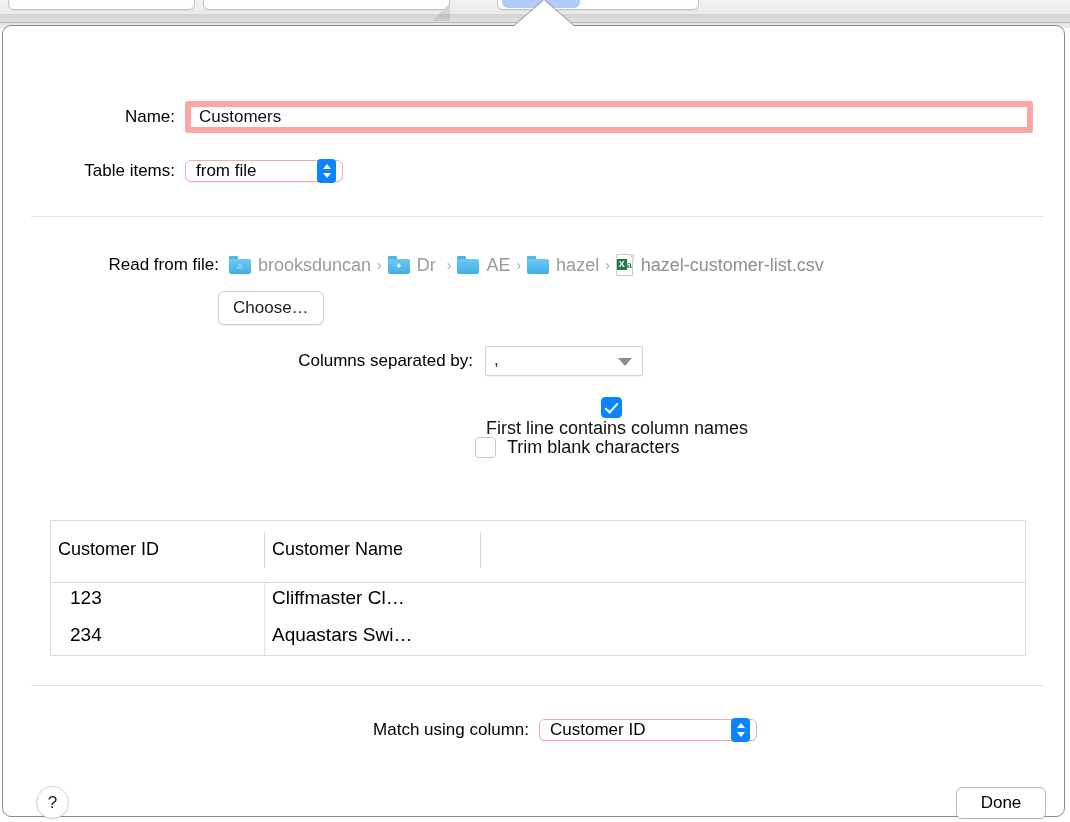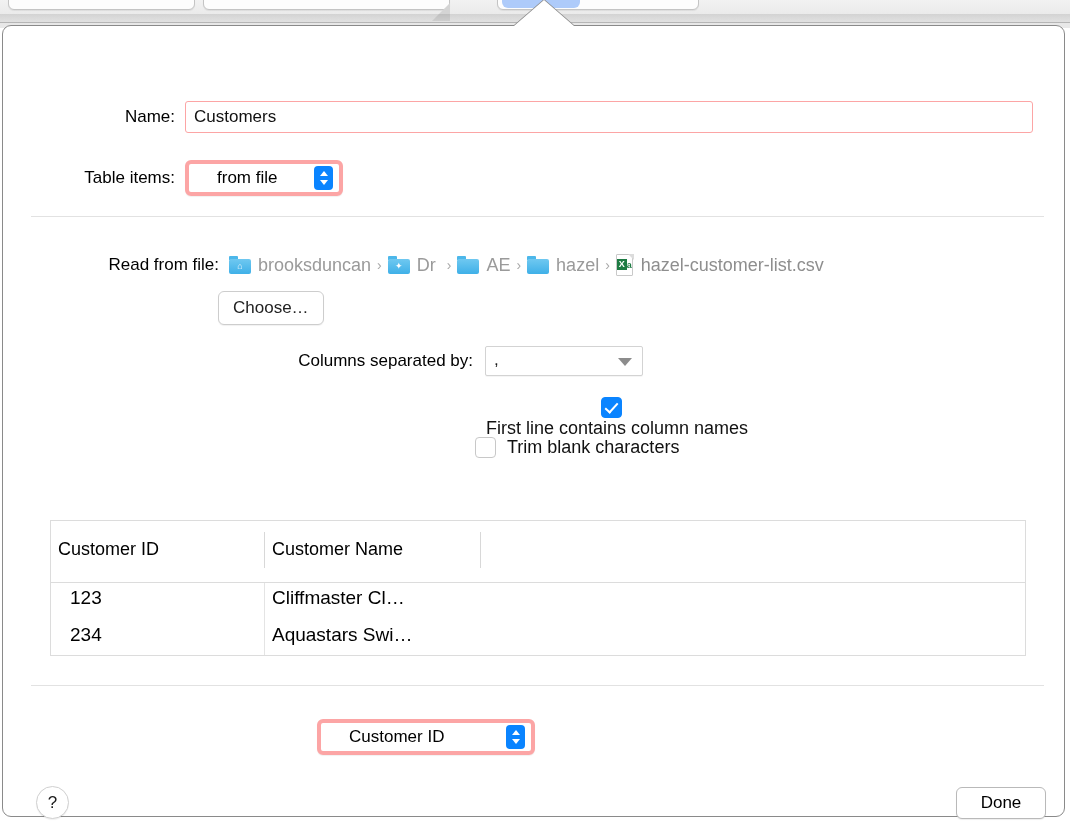--- a/index.html
+++ b/index.html
@@ -104,44 +104,44 @@
   }
 
   
   #name-row { left: 88px; top: 75px; }
   #name-label { width: 84px; }
   #name-input {
     margin-left: 10px;
     width: 848px;
     height: 32px;
     box-sizing: border-box;
-    border: 1px solid #fca5a5;
+    border: 6px solid #fca5a5;
     border-radius: 3px;
     background: #ffffff;
     font-family: "Liberation Sans", sans-serif;
     font-size: 17px;
     color: #111;
     padding: 0 8px;
     outline: none;
   }
 
   
   #tableitems-row { left: 32px; top: 134px; }
   #tableitems-label { width: 140px; }
   .popup-button {
     margin-left: 10px;
-    height: 36px;
+    height: 22px;
     box-sizing: border-box;
     display: inline-flex;
     align-items: center;
     background: #ffffff;
-    border: 4px solid #fca5a5;
+    border: 1px solid #fca5a5;
     border-radius: 6px;
     box-shadow: 0 1px 1px rgba(0,0,0,.06);
-    padding: 0 6px 0 28px;
+    padding: 0 6px 0 10px;
     font-size: 17px;
     color: #000;
     white-space: nowrap;
   }
   .popup-button .pb-text { flex: 1 1 auto; }
   .popup-chevrons {
     flex: 0 0 auto;
     width: 19px; height: 24px;
     margin-left: 12px;
     background: #0a84ff;
@@ -595,20 +595,21 @@
       <div class="trow">
         <span class="cell c0">234</span>
         <span class="cell c1">Aquastars Swi…</span>
       </div>
     </div>
   </div>
 
   <div class="separator" id="sep-bottom"></div>
 
   <div class="row" id="match-row">
+    <div class="field-label" id="match-label">Match using column:</div>
     <div class="popup-button" id="match-popup">
       <span class="pb-text">Customer ID</span>
       <span class="popup-chevrons"></span>
     </div>
   </div>
 
   <div id="help-btn">?</div>
   <div id="done-btn">Done</div>
 
 </div>

